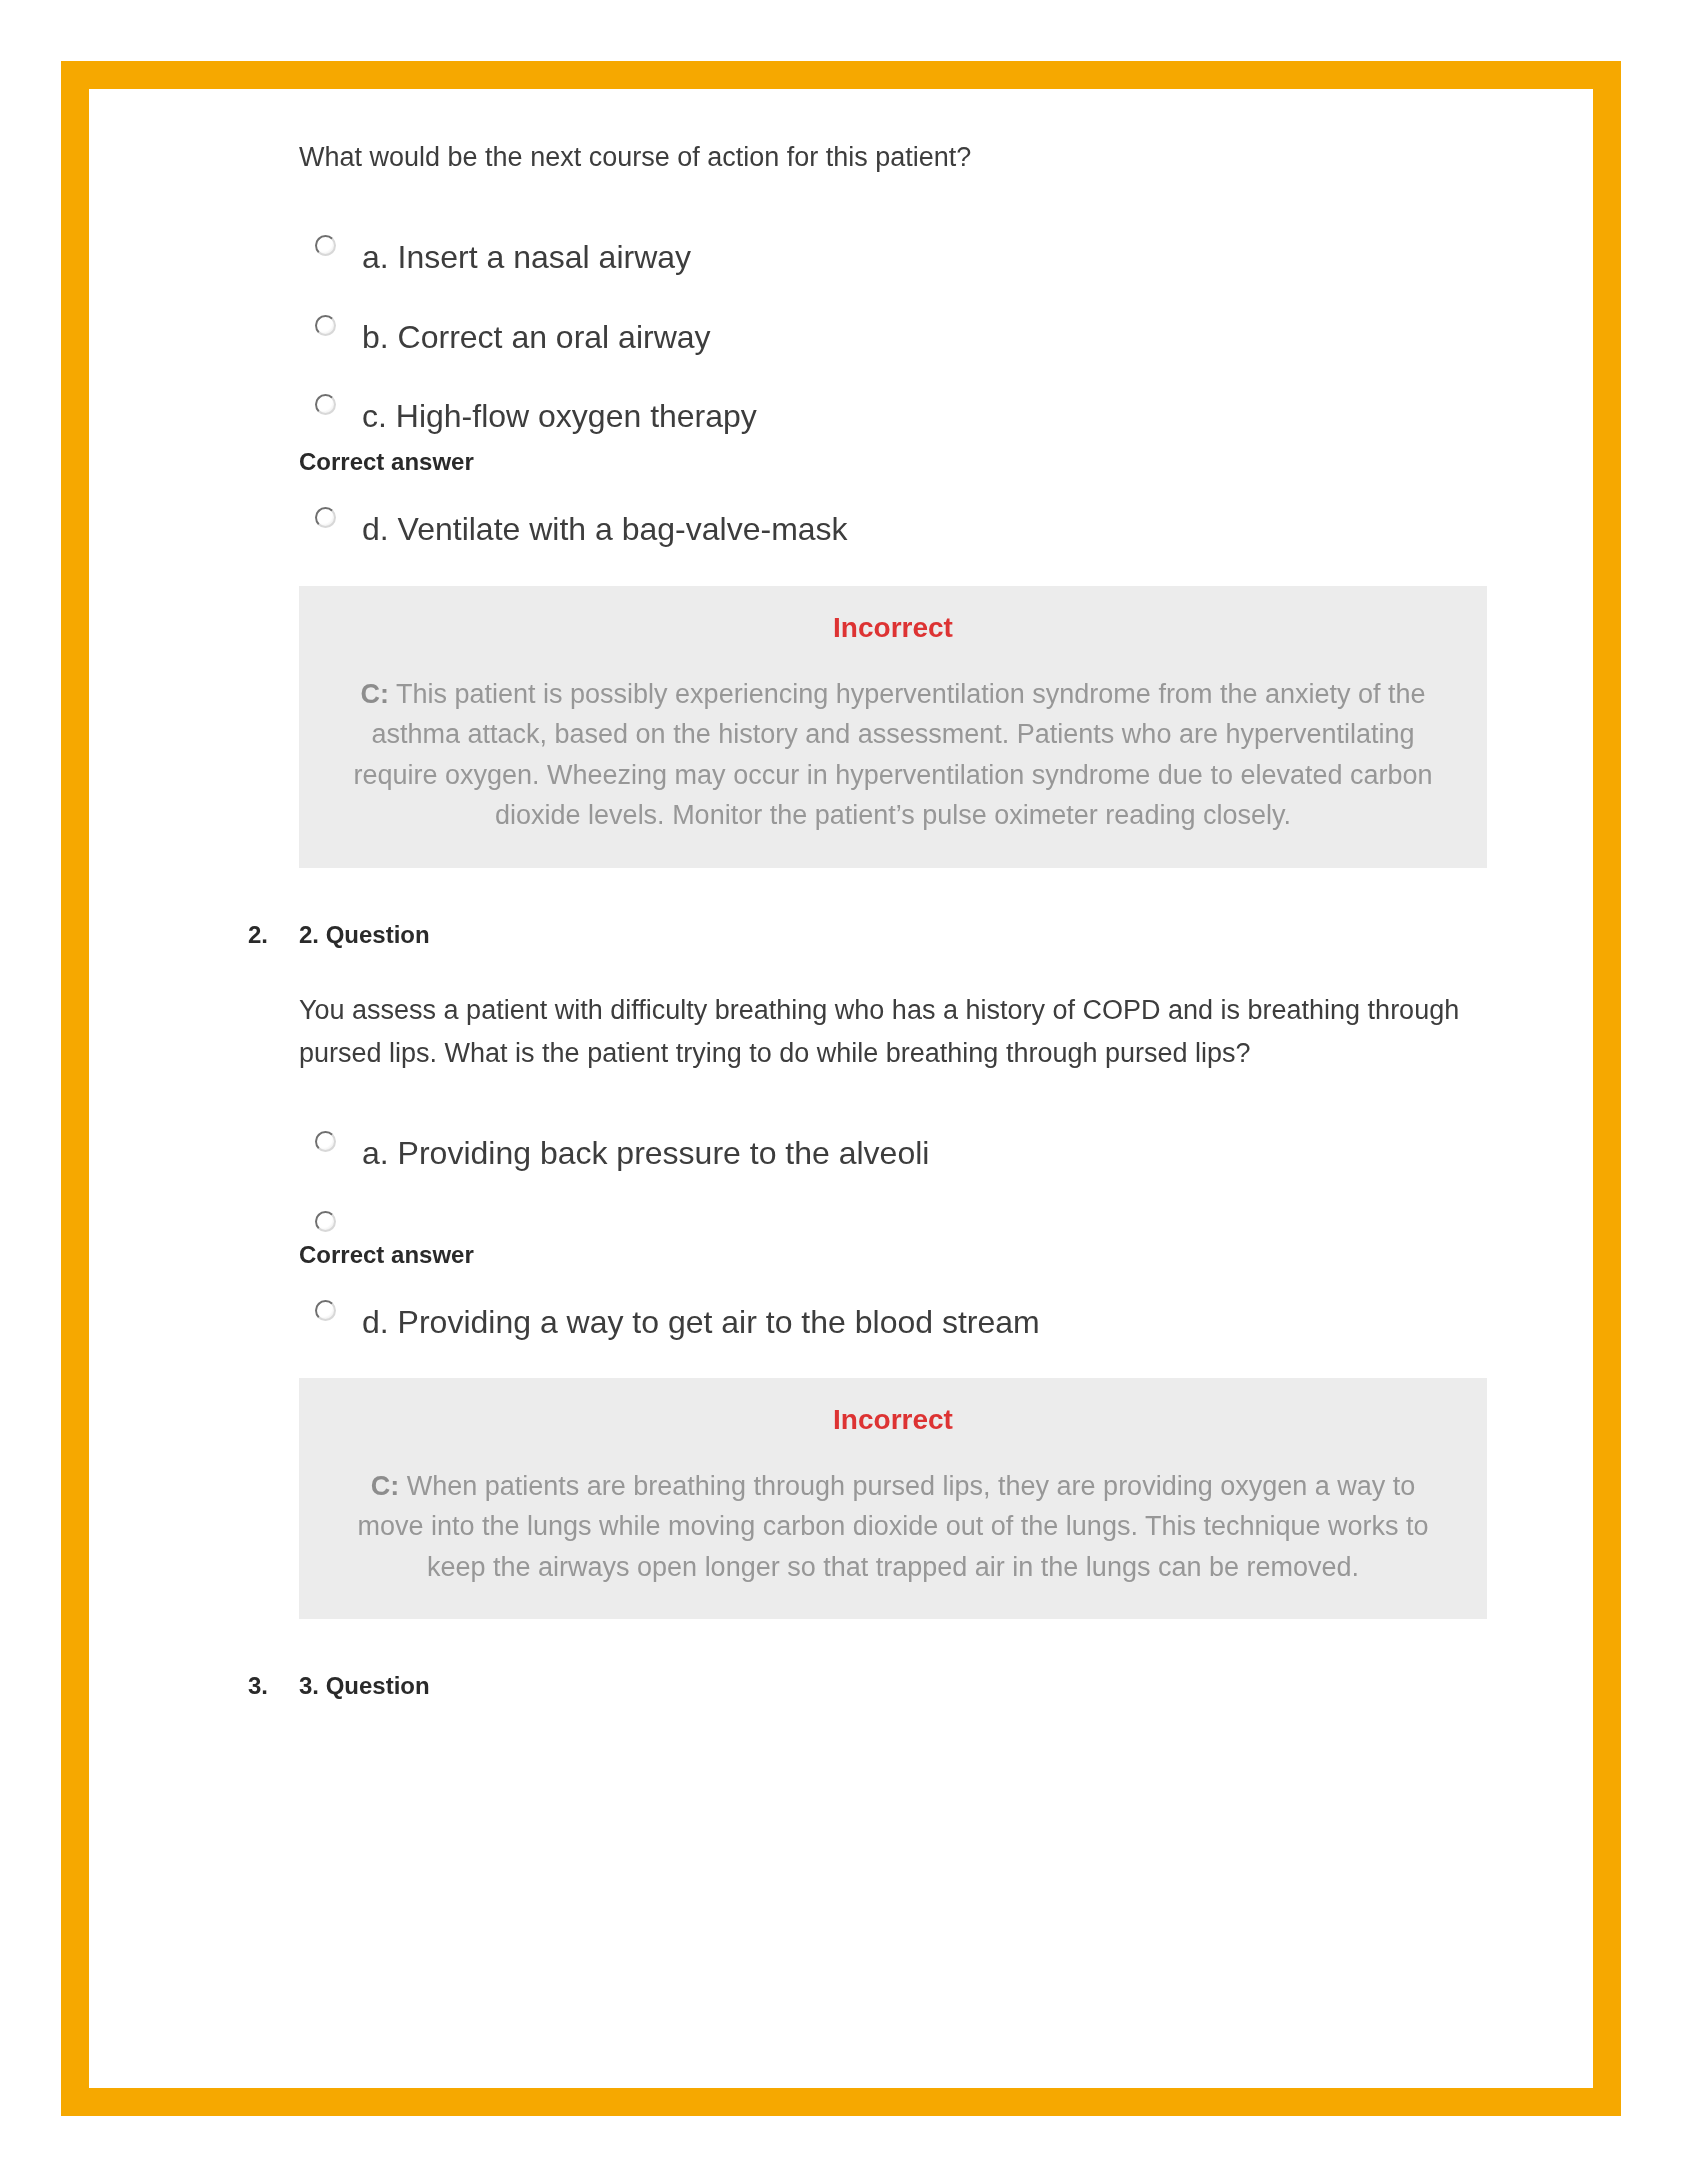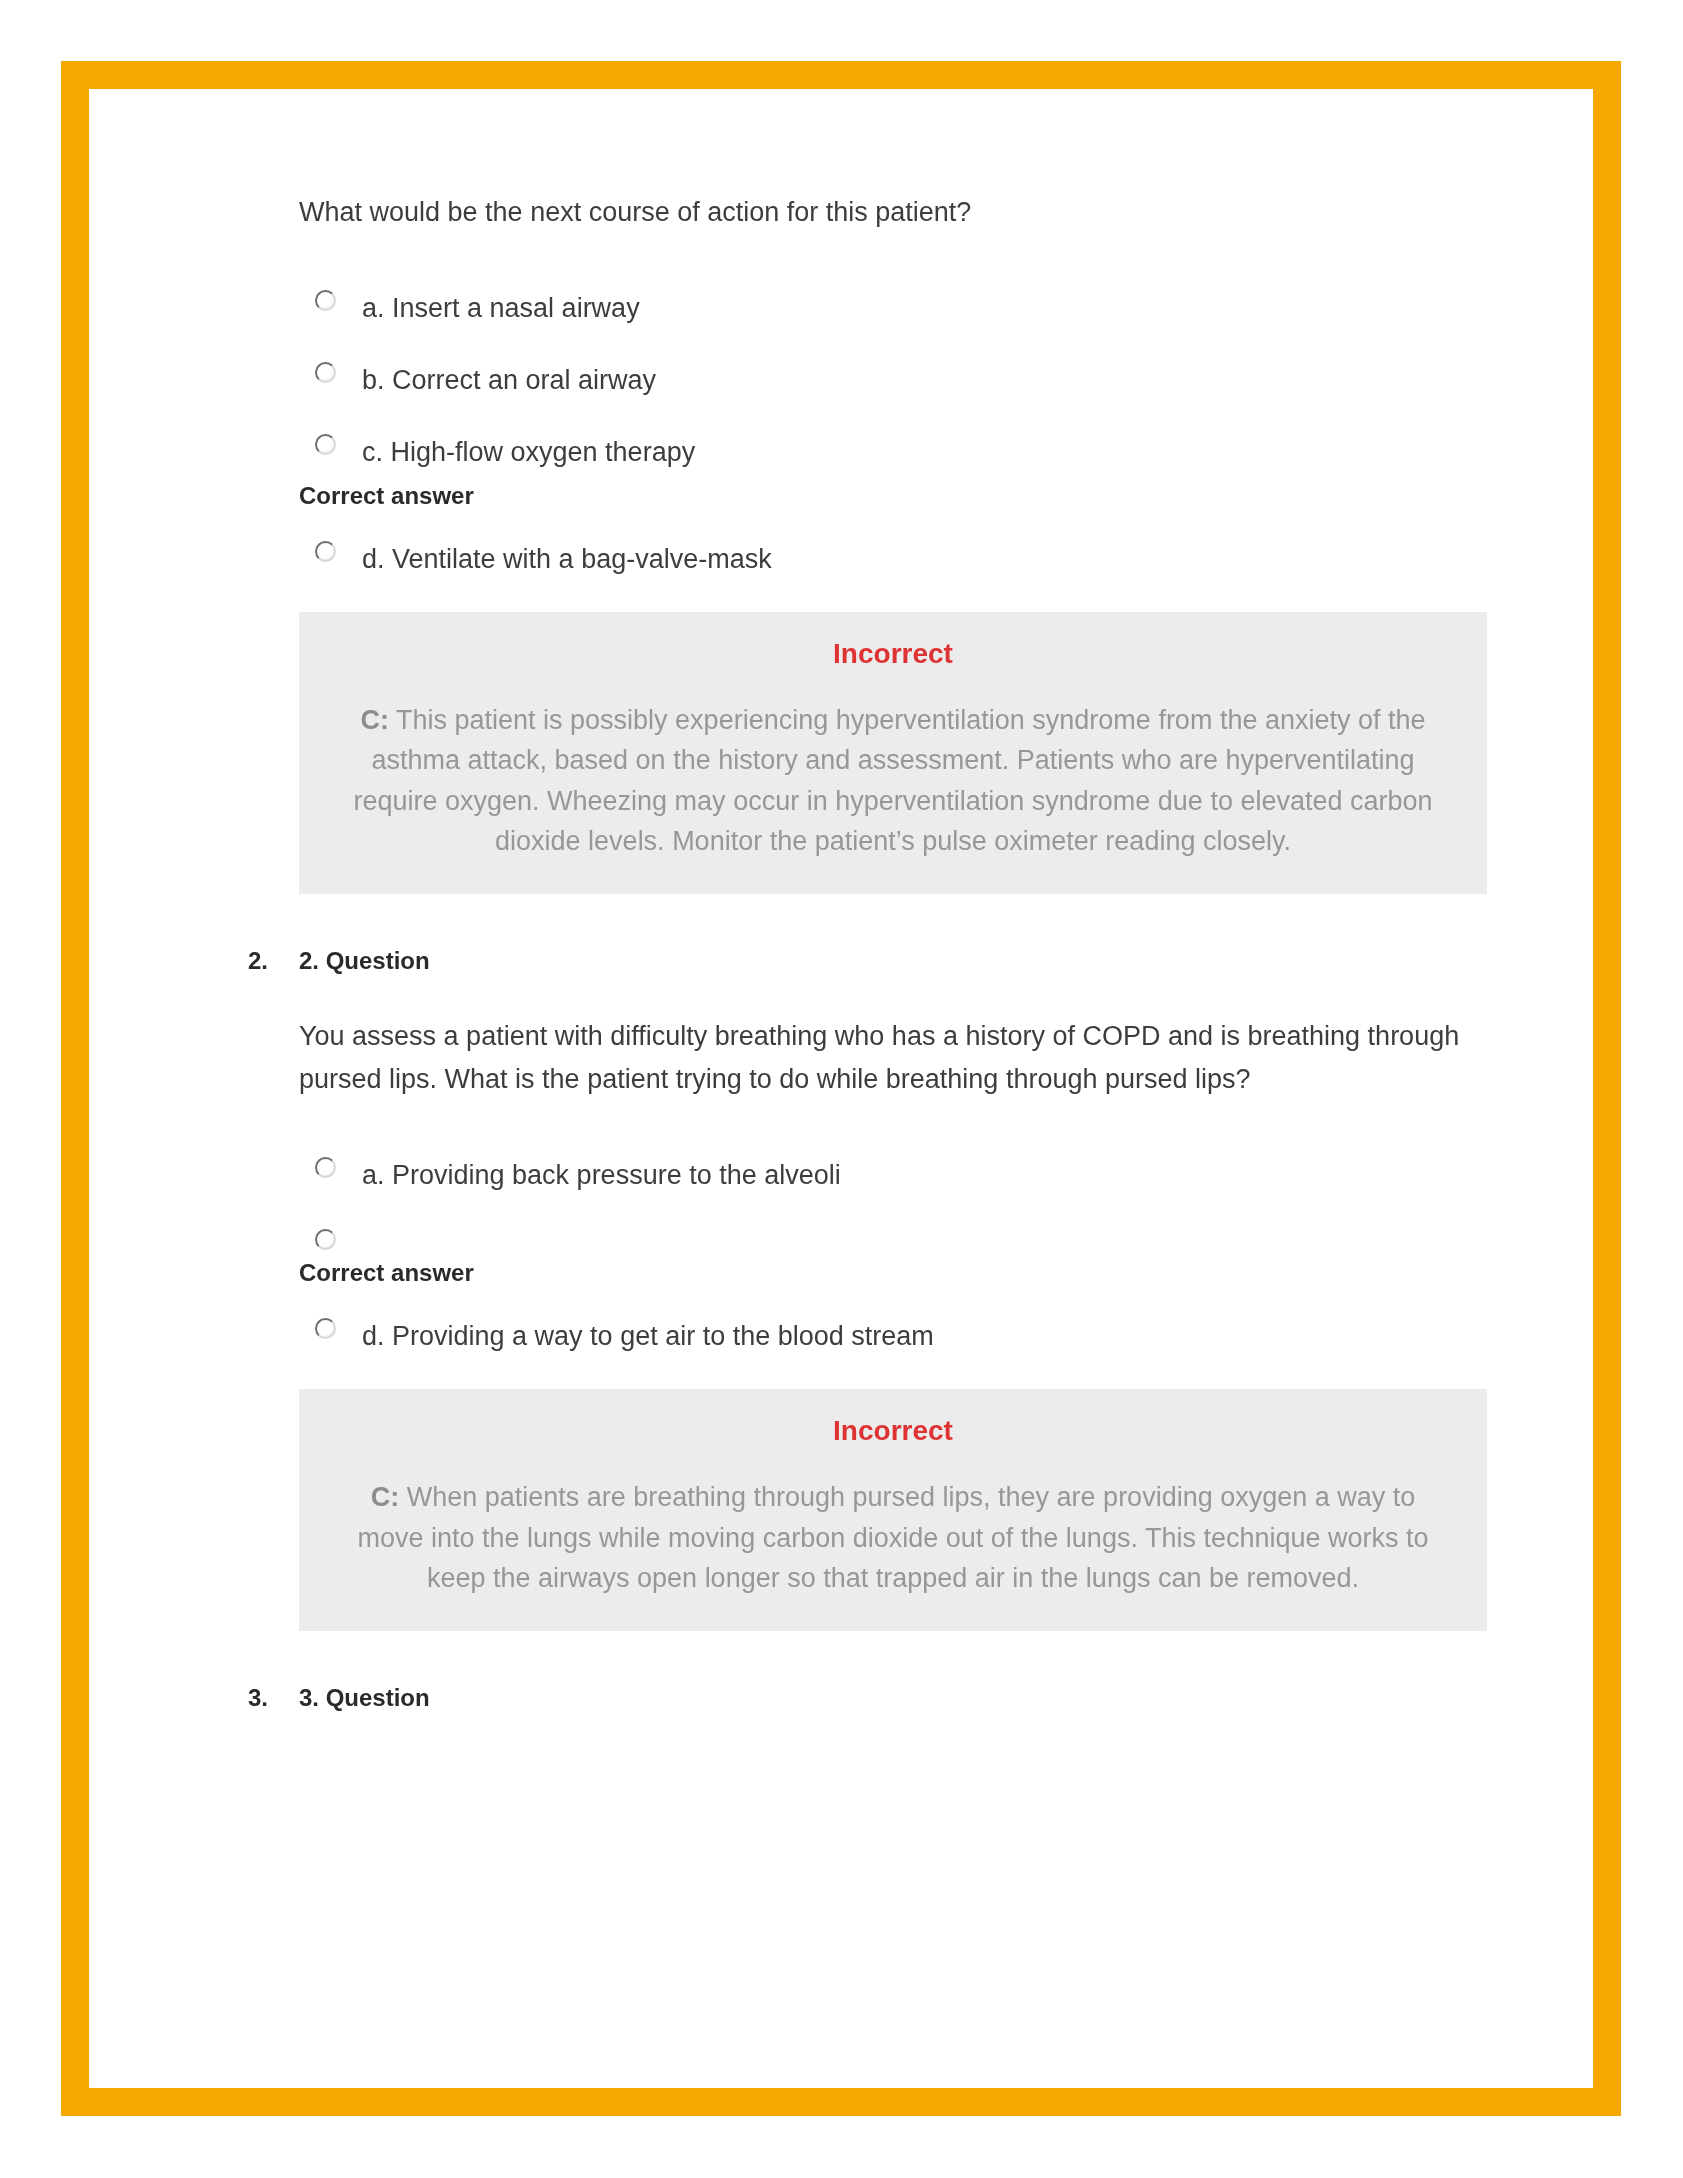--- a/index.html
+++ b/index.html
@@ -22,21 +22,21 @@
     left: 61px;
     top: 61px;
     width: 1560px;
     height: 2055px;
     border: 28px solid #F6A800;
     background: #ffffff;
     overflow: hidden;
   }
   .content {
     position: relative;
-    margin: 102px 0 0 210px;
+    margin: 47px 0 0 210px;
     width: 1188px;
   }
   .question-text {
     font-size: 27px;
     line-height: 1.6;
     color: #3d3d3d;
     margin: 0 0 55px 0;
   }
   .option {
     display: flex;
@@ -48,21 +48,21 @@
     flex: 0 0 auto;
     width: 21px;
     height: 21px;
     border-radius: 50%;
     border: 2px solid;
     border-color: #6f6f6f #d8d8d8 #d8d8d8 #6f6f6f;
     background: radial-gradient(circle at 38% 35%, #ffffff 55%, #dedede 100%);
     margin: 1px 26px 0 0;
   }
   .option-label {
-    font-size: 27px;
+    font-size: 32px;
     line-height: 1.45;
     color: #3d3d3d;
   }
   .correct-answer {
     font-size: 24px;
     font-weight: 700;
     color: #2a2a2a;
     margin: -24px 0 30px 0;
   }
   .feedback {

